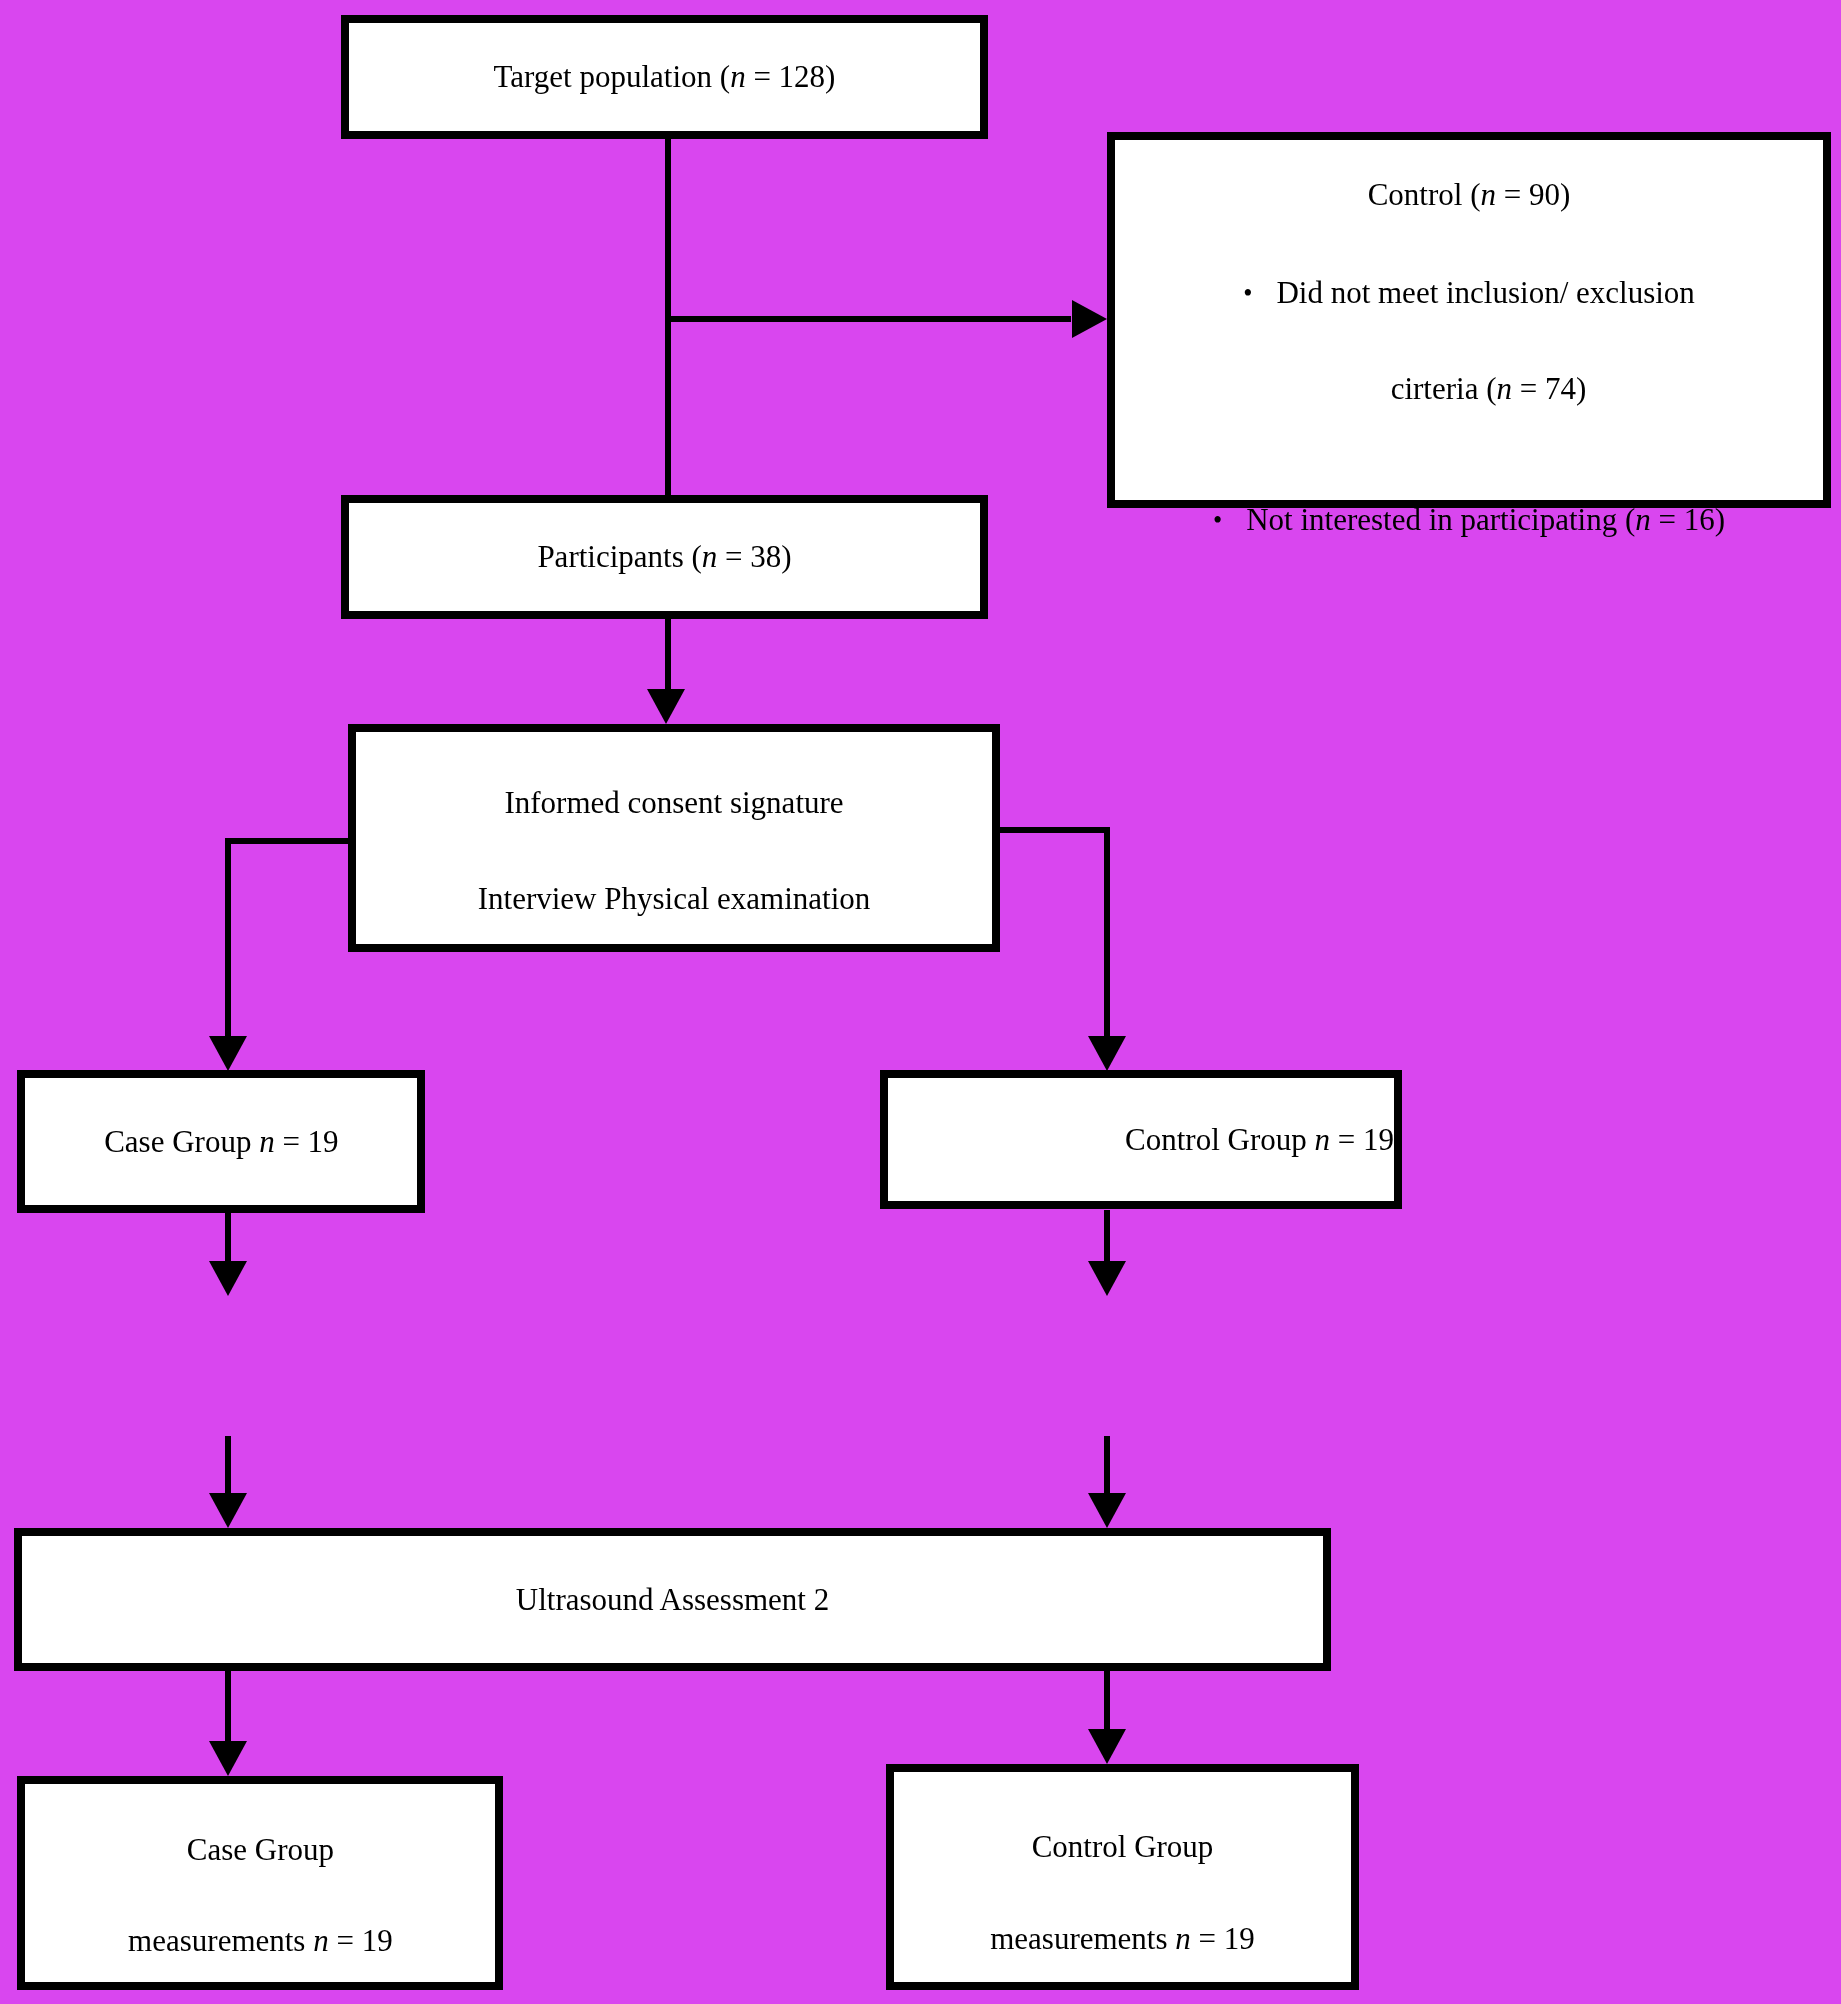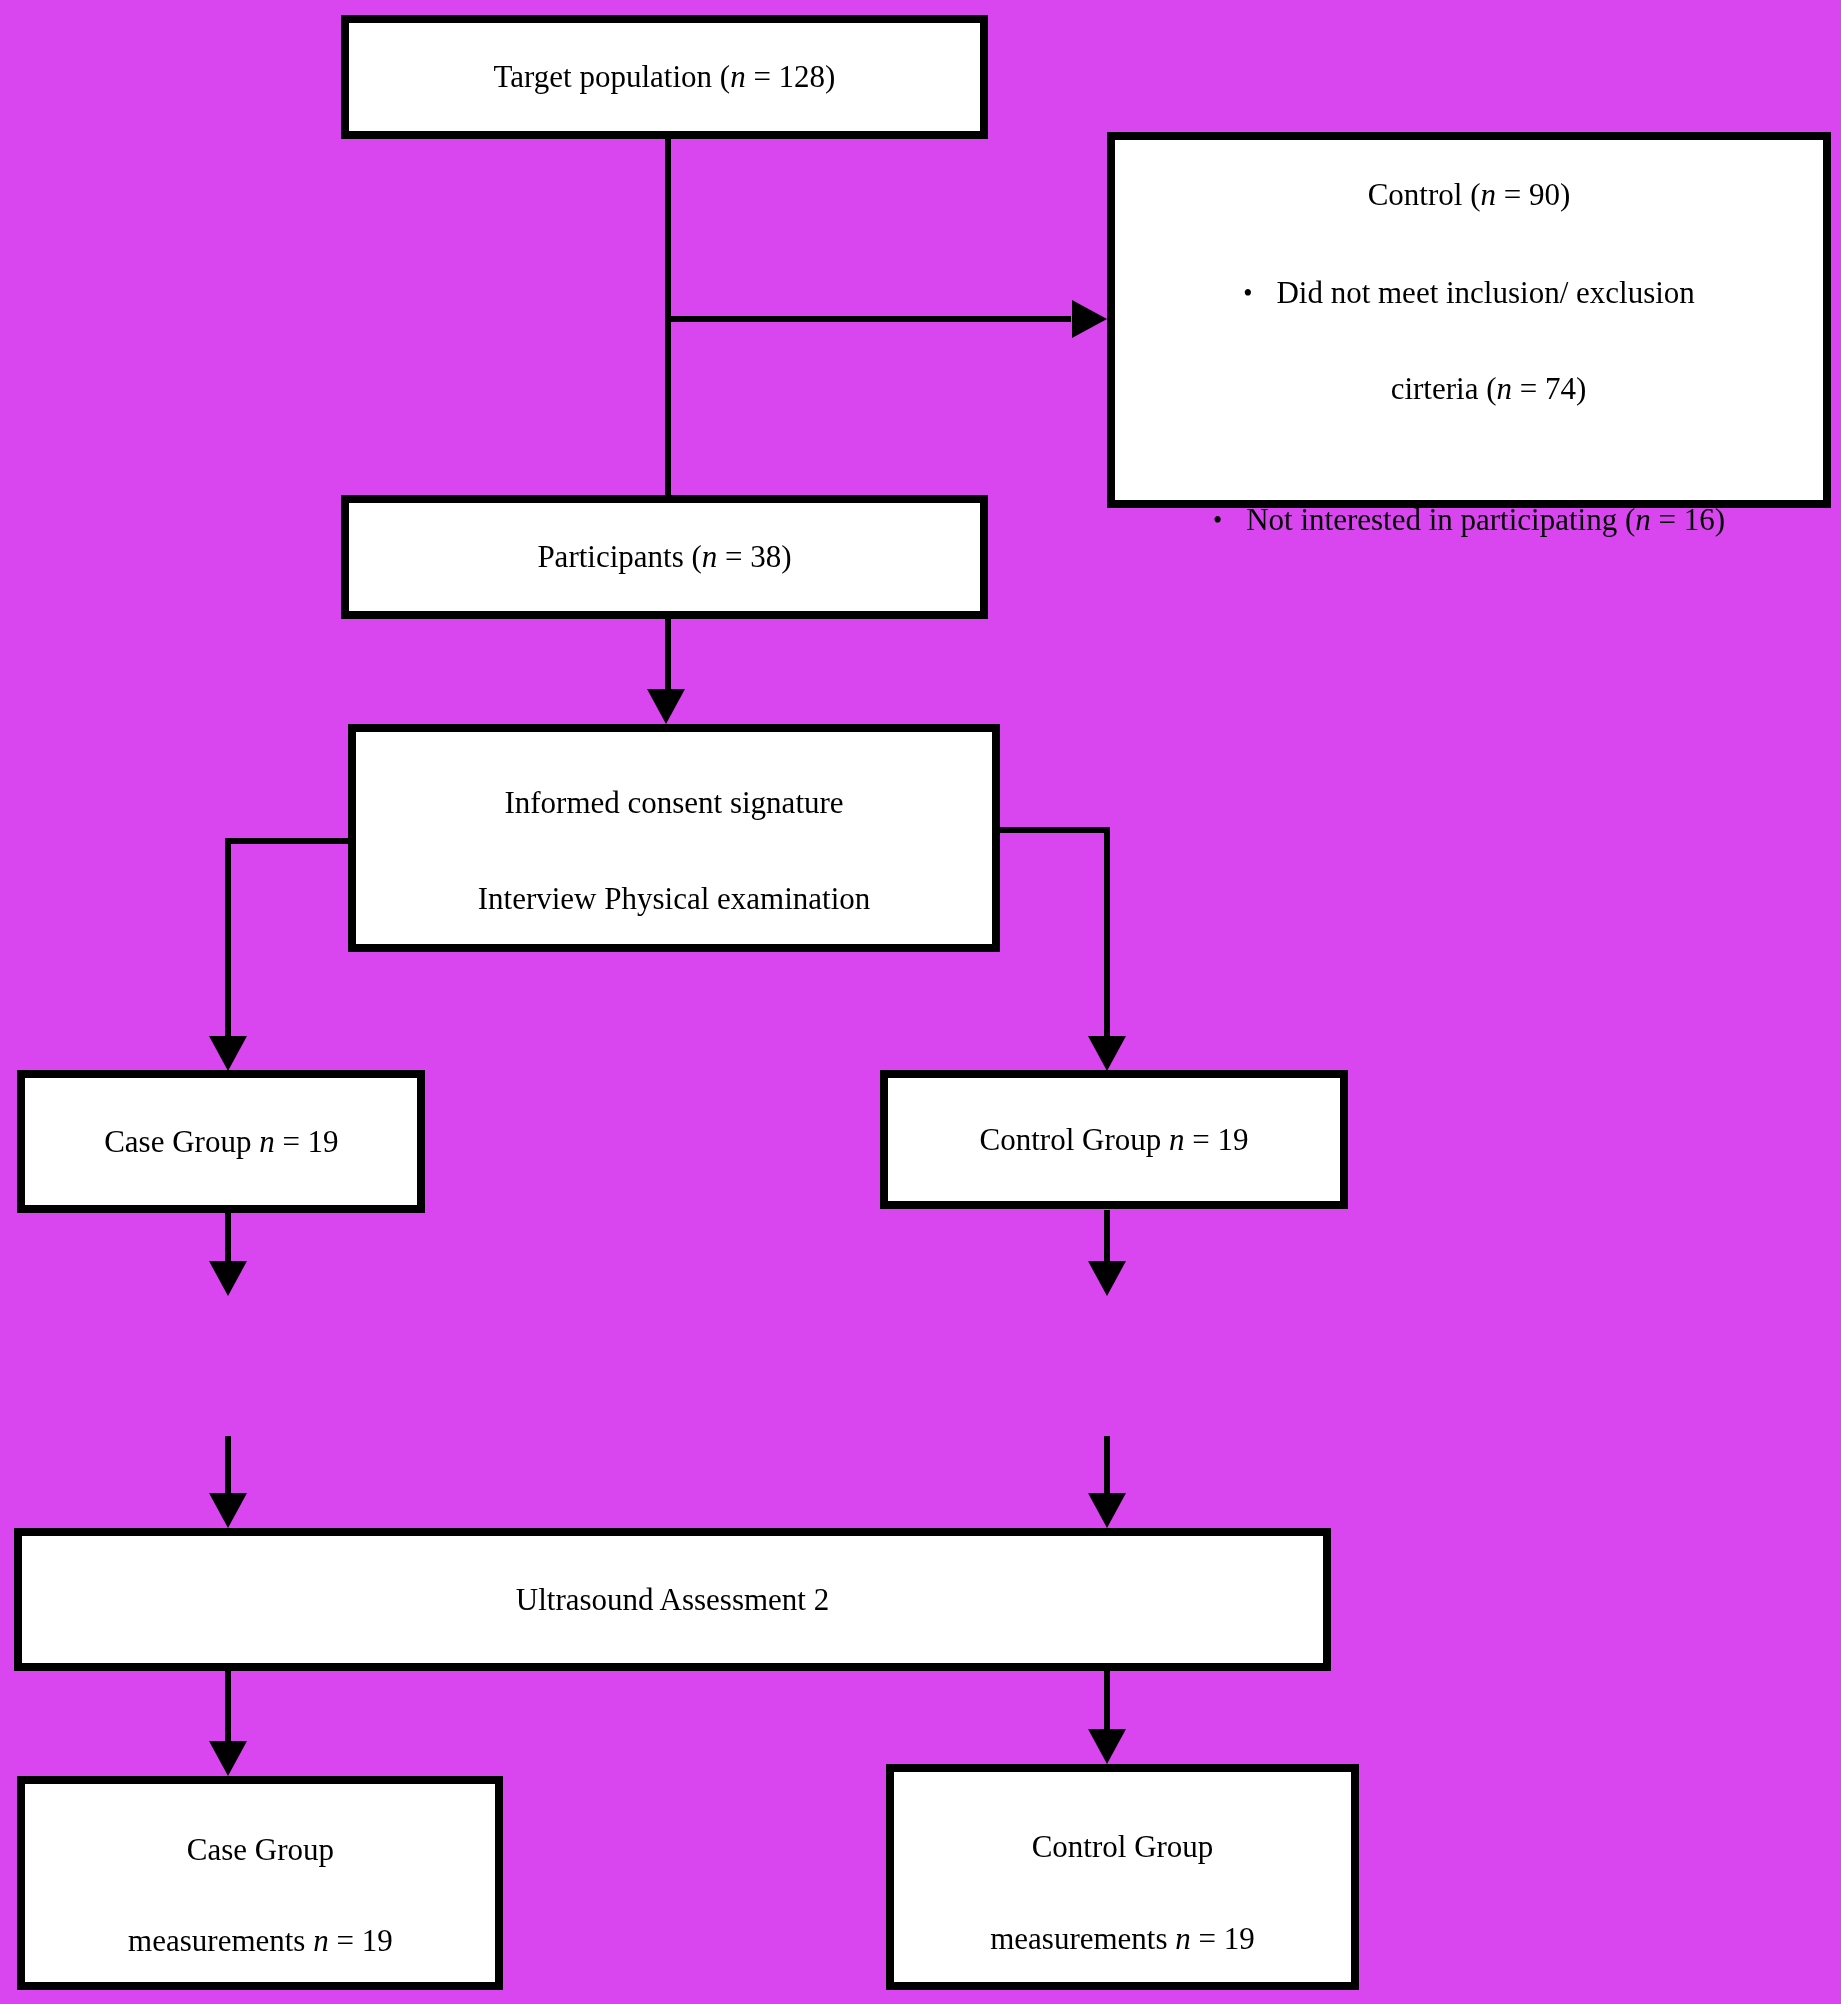--- a/index.html
+++ b/index.html
@@ -120,21 +120,21 @@
 
   <div class="box" style="left:348px;top:724px;width:652px;height:228px;">
     <div class="line" style="top:52px;">Informed consent signature</div>
     <div class="line" style="top:148px;">Interview Physical examination</div>
   </div>
 
   <div class="box flexc" style="left:17.4px;top:1070px;width:408px;height:143px;">
     <div class="txt"><span>Case Group </span><span class="it">n</span><span> = 19</span></div>
   </div>
 
-  <div class="box flexc" style="left:880px;top:1070px;width:468px;height:139px;">
+  <div class="box flexc" style="left:880px;top:1070px;width:522px;height:139px;justify-content:flex-end;">
     <div class="txt"><span>Control Group </span><span class="it">n</span><span> = 19</span></div>
   </div>
 
 
   <div class="box flexc" style="left:14px;top:1528px;width:1317px;height:143px;">
     <div class="txt">Ultrasound Assessment 2</div>
   </div>
 
   <div class="box" style="left:17.4px;top:1776px;width:486px;height:214px;">
     <div class="line" style="top:47px;">Case Group</div>

